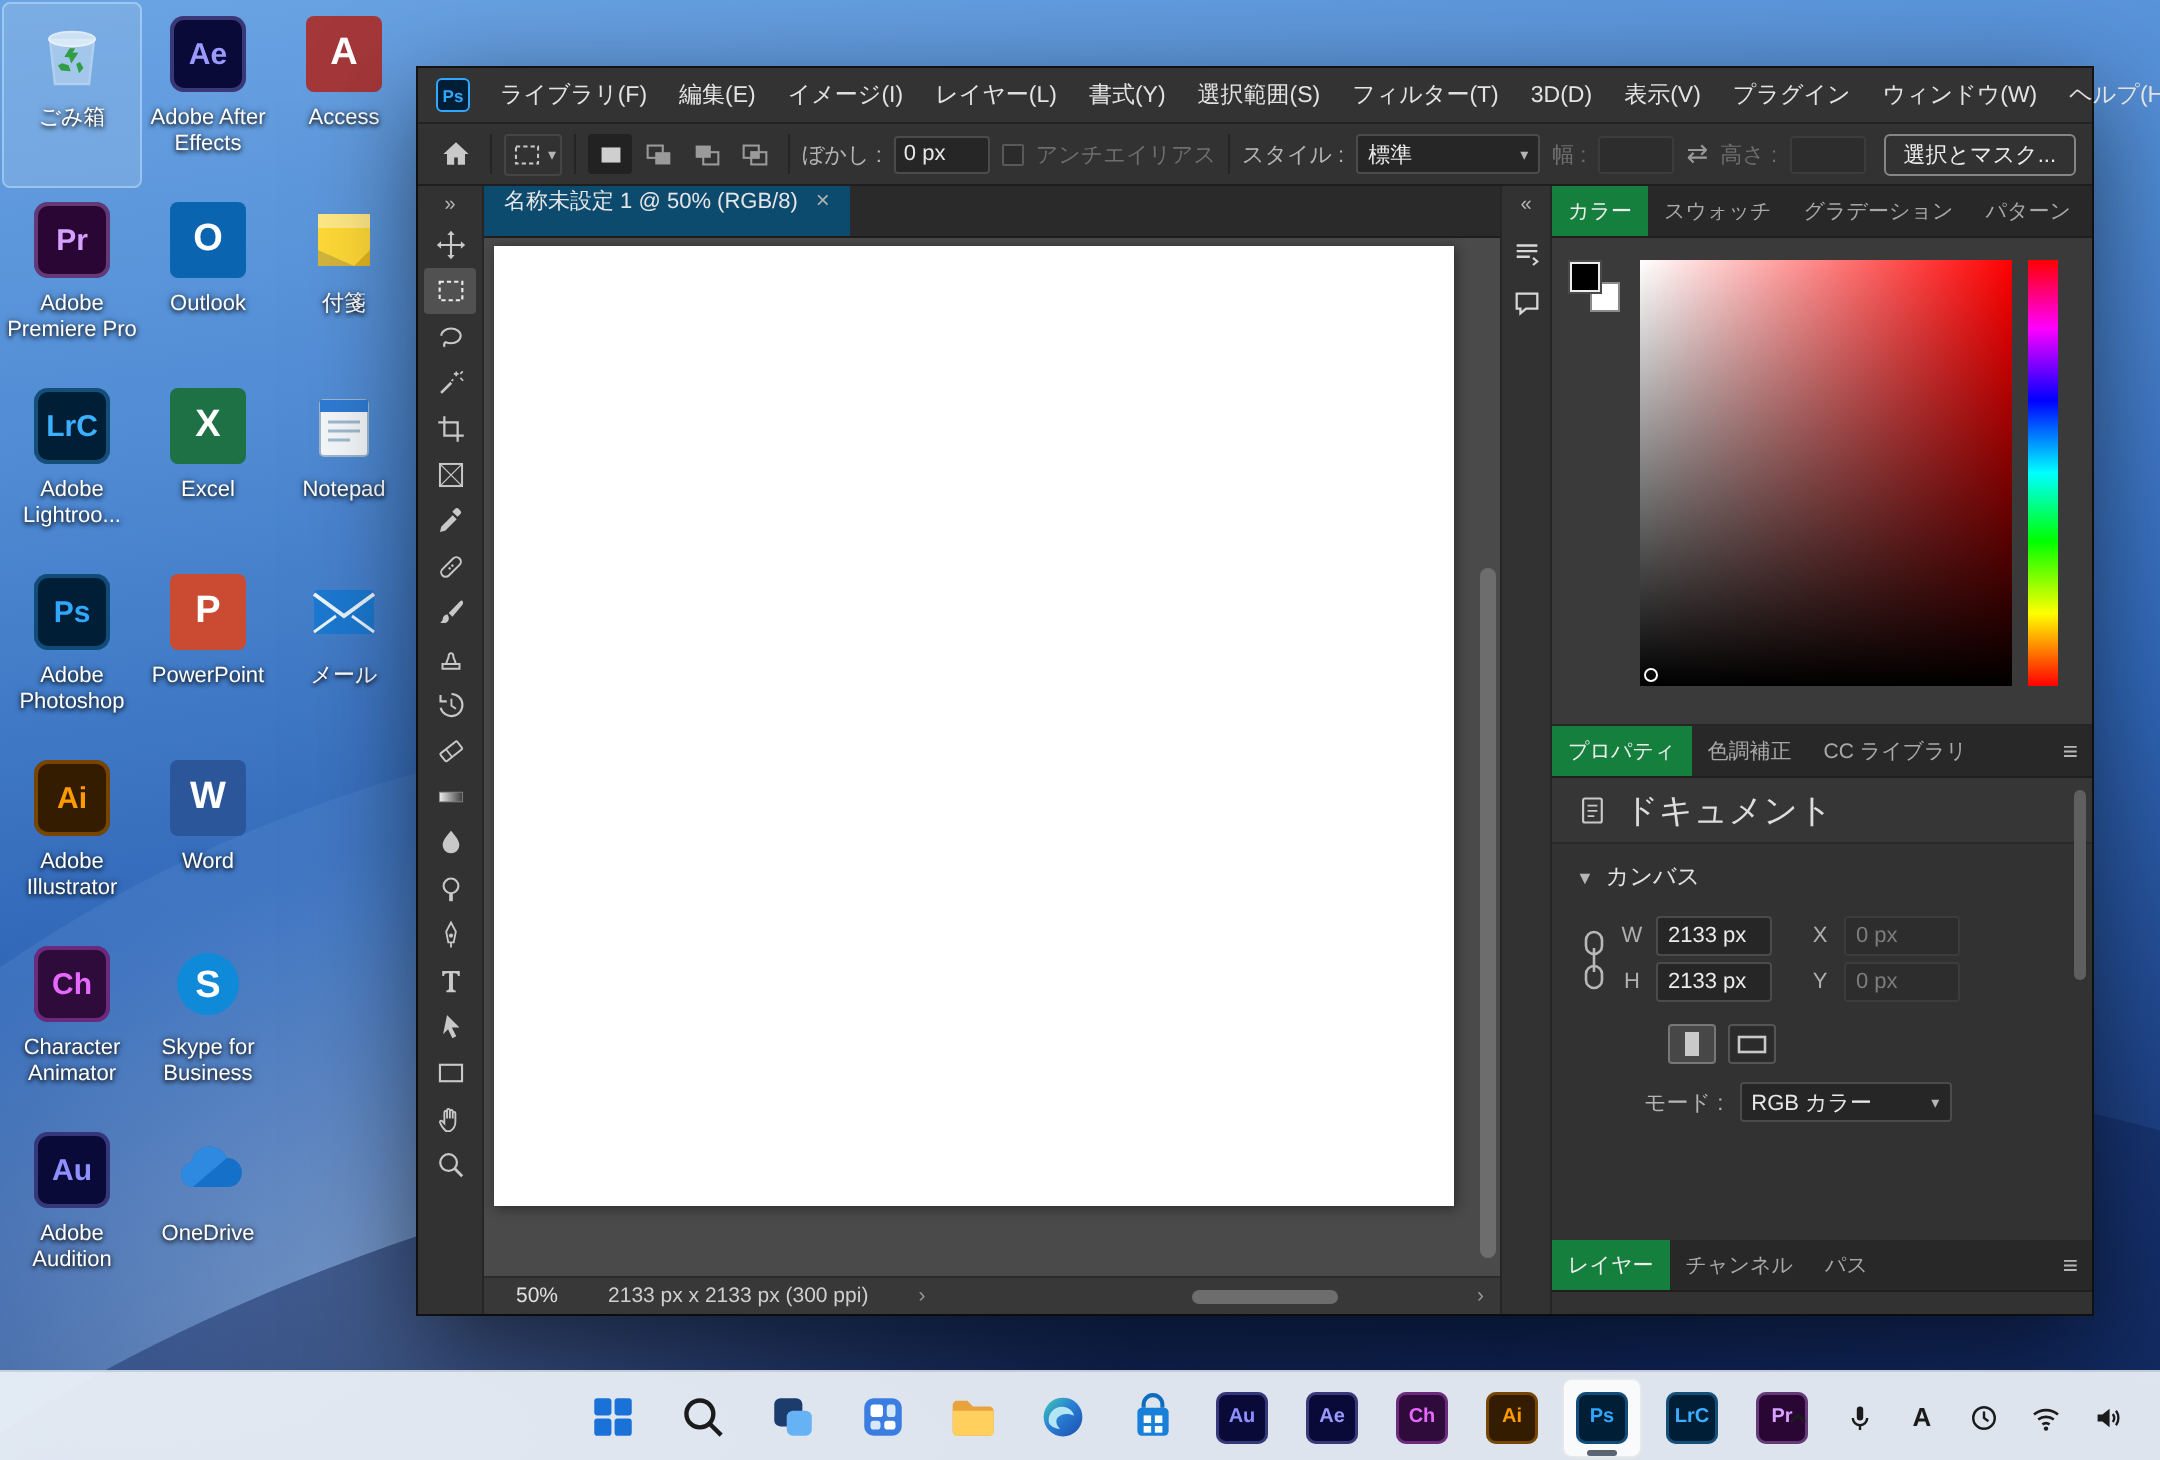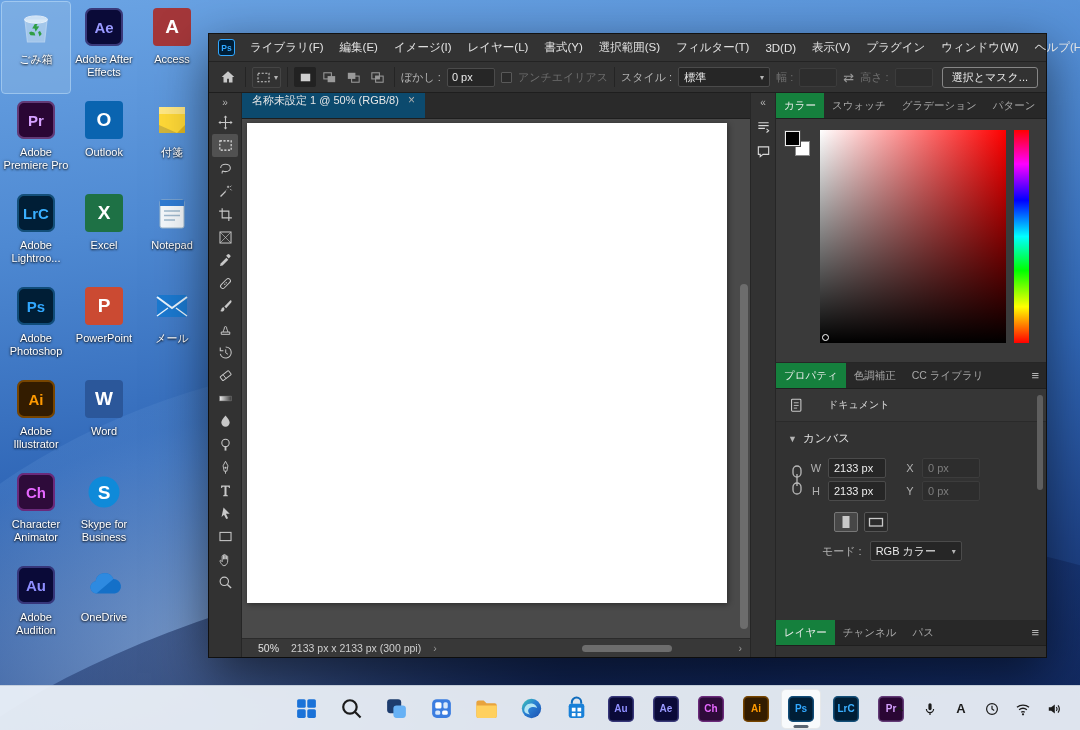--- a/index.html
+++ b/index.html
@@ -52,21 +52,21 @@
 .tool svg{width:17px;height:17px}
 .tool.active{background:#515151}
 .ps-docarea{flex:1;display:flex;flex-direction:column;min-width:0}
 .doc-tabbar{height:26px;flex:0 0 26px;background:#2a2a2a;display:flex;align-items:flex-end;border-bottom:1px solid #1e1e1e}
 .doc-tab{height:25px;background:#0c4a6e;display:flex;gap:9px;padding:0 10px;font-size:11px;color:#e6e6e6;white-space:nowrap}
 .doc-tab .close{color:#b0b0b0;font-size:12px;cursor:pointer}
 .doc-viewport{flex:1;background:#4a4a4a;position:relative;overflow:hidden}
 .canvas{position:absolute;left:5px;top:4px;width:480px;height:480px;background:#fff;box-shadow:1px 1px 6px rgba(0,0,0,.45)}
 .vscroll{position:absolute;right:1px;top:0;bottom:0;width:10px}
 .vscroll .thumb{position:absolute;left:1px;width:8px;border-radius:4px;background:#6d6d6d;top:165px;height:345px}
-.doc-statusbar{height:19px;flex:0 0 19px;background:#383838;border-top:1px solid #2b2b2b;display:flex;align-items:center;font-size:10.5px;color:#cfcfcf;gap:12px;padding:0 8px}
+.doc-statusbar{height:19px;flex:0 0 19px;background:#383838;border-top:1px solid #2b2b2b;display:flex;align-items:center;font-size:10.5px;color:#cfcfcf;gap:25px;padding:0 8px}
 .doc-statusbar .zoom{margin-left:8px;color:#e0e0e0}
 .doc-statusbar .arrow{color:#9a9a9a}
 .hscroll{flex:1;height:9px;position:relative;margin:0 2px}
 .hscroll .thumb{position:absolute;top:1px;height:7px;border-radius:4px;background:#6d6d6d;left:48%;width:33%}
 .ps-dock{width:26px;flex:0 0 26px;background:#323232;border-left:1px solid #262626;border-right:1px solid #262626;display:flex;flex-direction:column;align-items:center;padding-top:2px;gap:5px}
 .dock-btn{width:20px;height:20px;display:flex;align-items:center;justify-content:center;border-radius:2px}
 .dock-btn svg{width:15px;height:15px}
 
 .ps-panels{width:270px;flex:0 0 270px;display:flex;flex-direction:column;background:#323232}
 .panel-tabs{height:26px;flex:0 0 26px;background:#282828;display:flex;align-items:stretch;border-bottom:1px solid #1f1f1f;overflow:hidden}
@@ -74,40 +74,40 @@
 .panel-tab.active{background:#15803d;color:#ededed}
 .panel-menu{margin-left:auto;display:flex;align-items:center;padding:0 7px;color:#b5b5b5;font-size:13px;cursor:pointer}
 .color-body{height:244px;flex:0 0 244px;background:#3a3a3a;position:relative;border-bottom:1px solid #262626}
 .swatch-pair{position:absolute;left:9px;top:12px;width:30px;height:30px}
 .swatch-bg{position:absolute;left:10px;top:10px;width:15px;height:15px;background:#fff;border:1px solid #8a8a8a}
 .swatch-fg{position:absolute;left:0;top:0;width:15px;height:15px;background:#000;border:1px solid #ededed;box-shadow:0 0 0 1px #4a4a4a}
 .sat-box{position:absolute;left:44px;top:11px;width:186px;height:213px;background:linear-gradient(to top,#000,rgba(0,0,0,0)),linear-gradient(to right,#fff,#f00)}
 .sat-cursor{position:absolute;left:2px;bottom:2px;width:7px;height:7px;border:1px solid #fff;border-radius:50%;box-shadow:0 0 2px #000}
 .hue-bar{position:absolute;right:17px;top:11px;width:15px;height:213px;background:linear-gradient(to bottom,#f00 0%,#f0f 16%,#00f 33%,#0ff 50%,#0f0 66%,#ff0 83%,#f00 100%)}
 .props-body{flex:1;background:#323232;position:relative;min-height:0;overflow:hidden}
-.doc-row{height:30px;display:flex;align-items:center;gap:24px;padding:16px 12px;border-bottom:1px solid #2a2a2a;background:#363636;color:#ddd;font-size:10px}
+.doc-row{height:30px;display:flex;align-items:center;gap:8px;padding:16px 12px;border-bottom:1px solid #2a2a2a;background:#363636;color:#ddd;font-size:17px}
 .doc-row svg{width:16px;height:16px}
 .canvas-section{padding:9px 12px}
 .section-header{display:flex;align-items:center;gap:6px;color:#e2e2e2;font-size:11.5px;margin-bottom:9px}
 .tri{font-size:9px;color:#b5b5b5}
 .wh-block{display:flex;align-items:center;gap:6px;margin-left:2px}
 .chain{width:14px;height:44px;display:flex;align-items:center}
 .chain svg{width:14px;height:42px}
 .frow{display:flex;align-items:center;gap:6px;margin:3px 0}
 .flabel{width:12px;color:#b0b0b0;font-size:11px;text-align:center}
 .fl2{margin-left:12px}
 input.finput{width:58px;height:20px;background:#262626;border:1px solid #4b4b4b;border-radius:2px;color:#ececec;font-size:11px;padding:0 5px;font-family:inherit;outline:none}
 input.finput.disabled{color:#7d7d7d;background:#2d2d2d;border-color:#3c3c3c}
 .orient-row{display:flex;gap:6px;margin:8px 0 0 46px}
 .orient-btn{width:24px;height:20px;border:1px solid #555;background:#2b2b2b;display:flex;align-items:center;justify-content:center;border-radius:2px;cursor:pointer}
 .orient-btn.active{background:#474747;border-color:#777}
 .orient-btn svg{width:18px;height:16px}
 .res-row{margin:11px 0 0 34px;font-size:11px;color:#cfcfcf;display:flex;gap:5px}
 .mode-row{margin:9px 0 0 34px;display:flex;align-items:center;gap:8px;font-size:11px}
-.mode-select{width:92px}
+.mode-select{width:106px}
 .props-scroll{position:absolute;right:2px;top:4px;bottom:4px;width:8px}
 .props-scroll .thumb{position:absolute;left:1px;top:2px;width:6px;height:95px;border-radius:3px;background:#5f5f5f}
 .panel-footer{height:11px;flex:0 0 11px;background:#323232}
 
 .taskbar{position:absolute;left:0;right:0;bottom:0;height:45px;background:rgba(238,243,250,.93);border-top:1px solid rgba(110,130,155,.25);z-index:5}
 .tb-center{position:absolute;left:286px;top:2px;display:flex;align-items:center;gap:5px;height:41px}
 .tb-btn{width:40px;height:40px;border-radius:5px;display:flex;align-items:center;justify-content:center;position:relative;cursor:pointer}
 .tb-btn>svg{width:25px;height:25px}
 .tb-btn.active{background:rgba(255,255,255,.8);box-shadow:inset 0 0 0 1px rgba(0,0,0,.07)}
 .tb-btn.active::after{content:"";position:absolute;bottom:1px;left:50%;transform:translateX(-50%);width:15px;height:3px;border-radius:2px;background:#5a6573}

